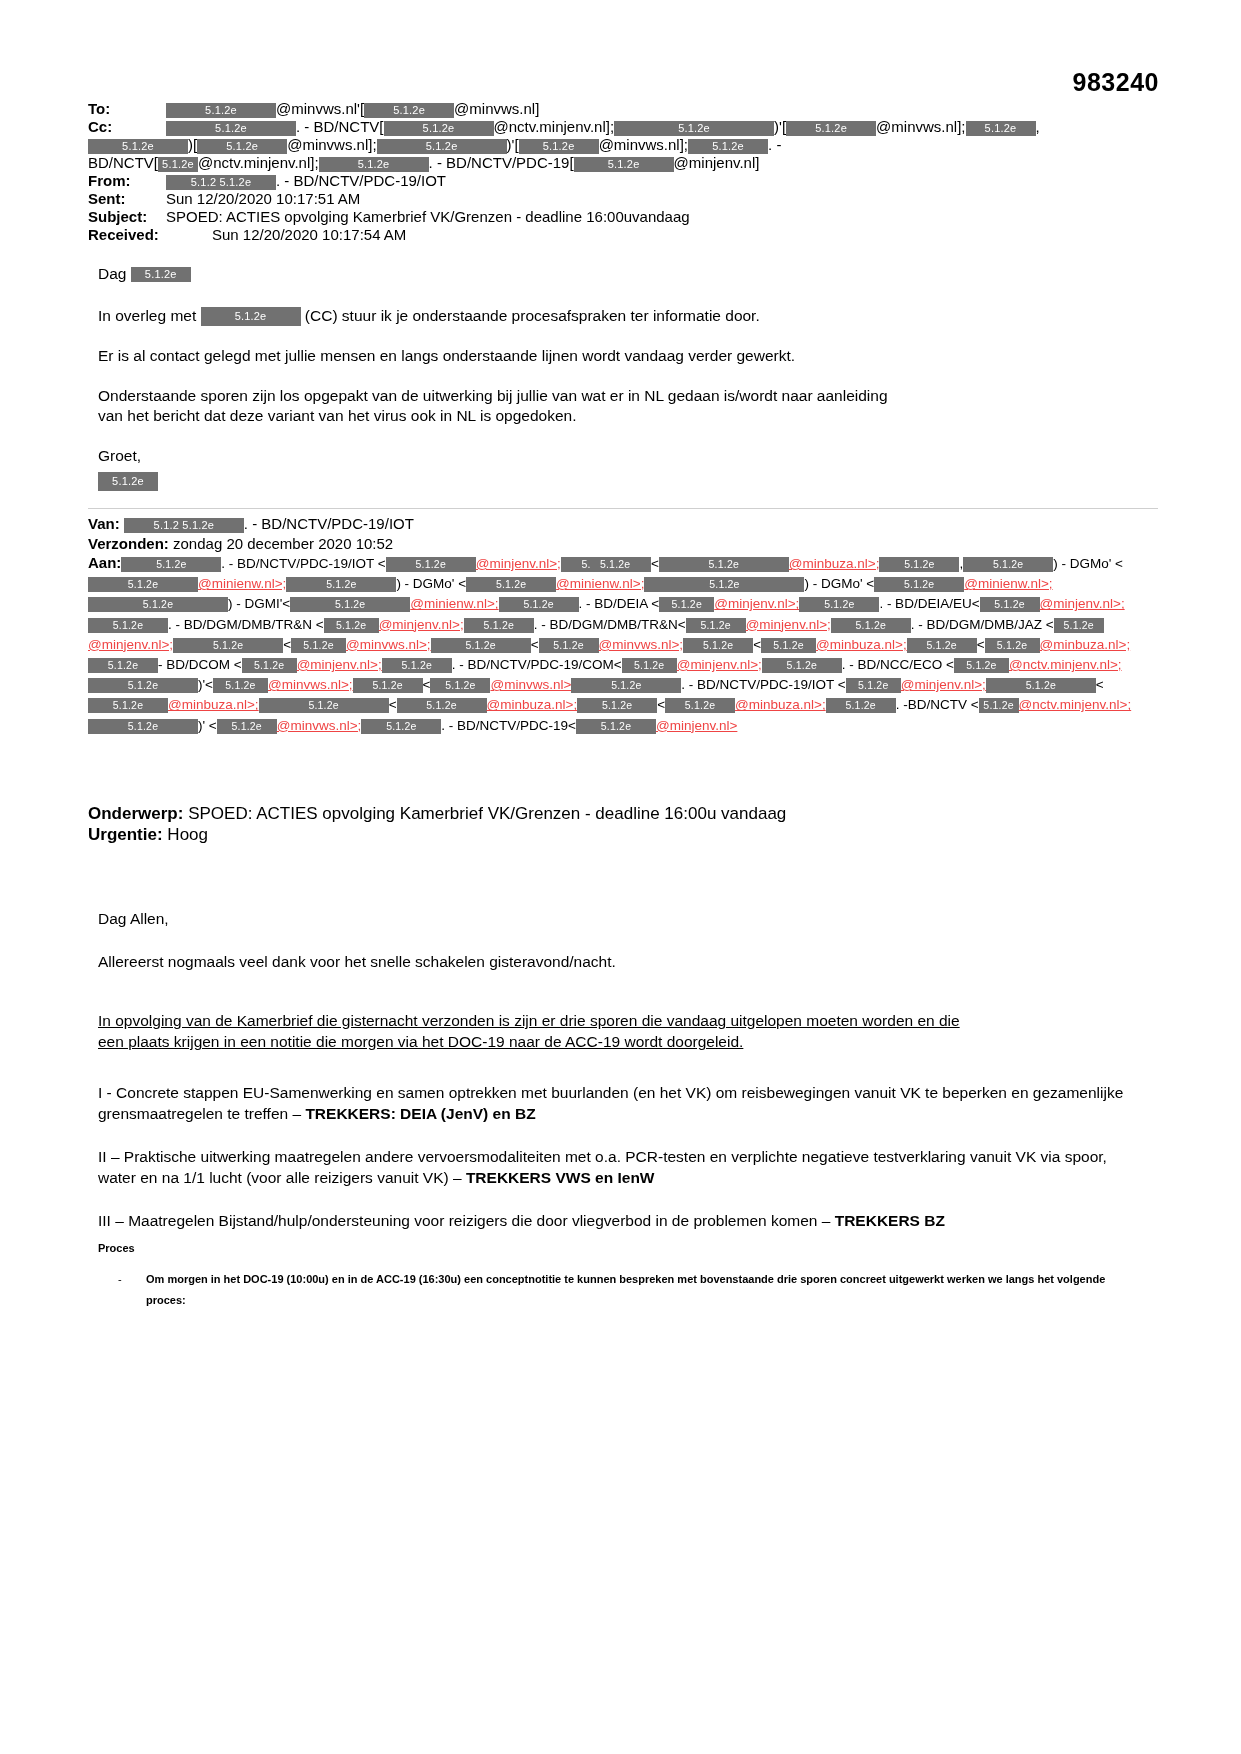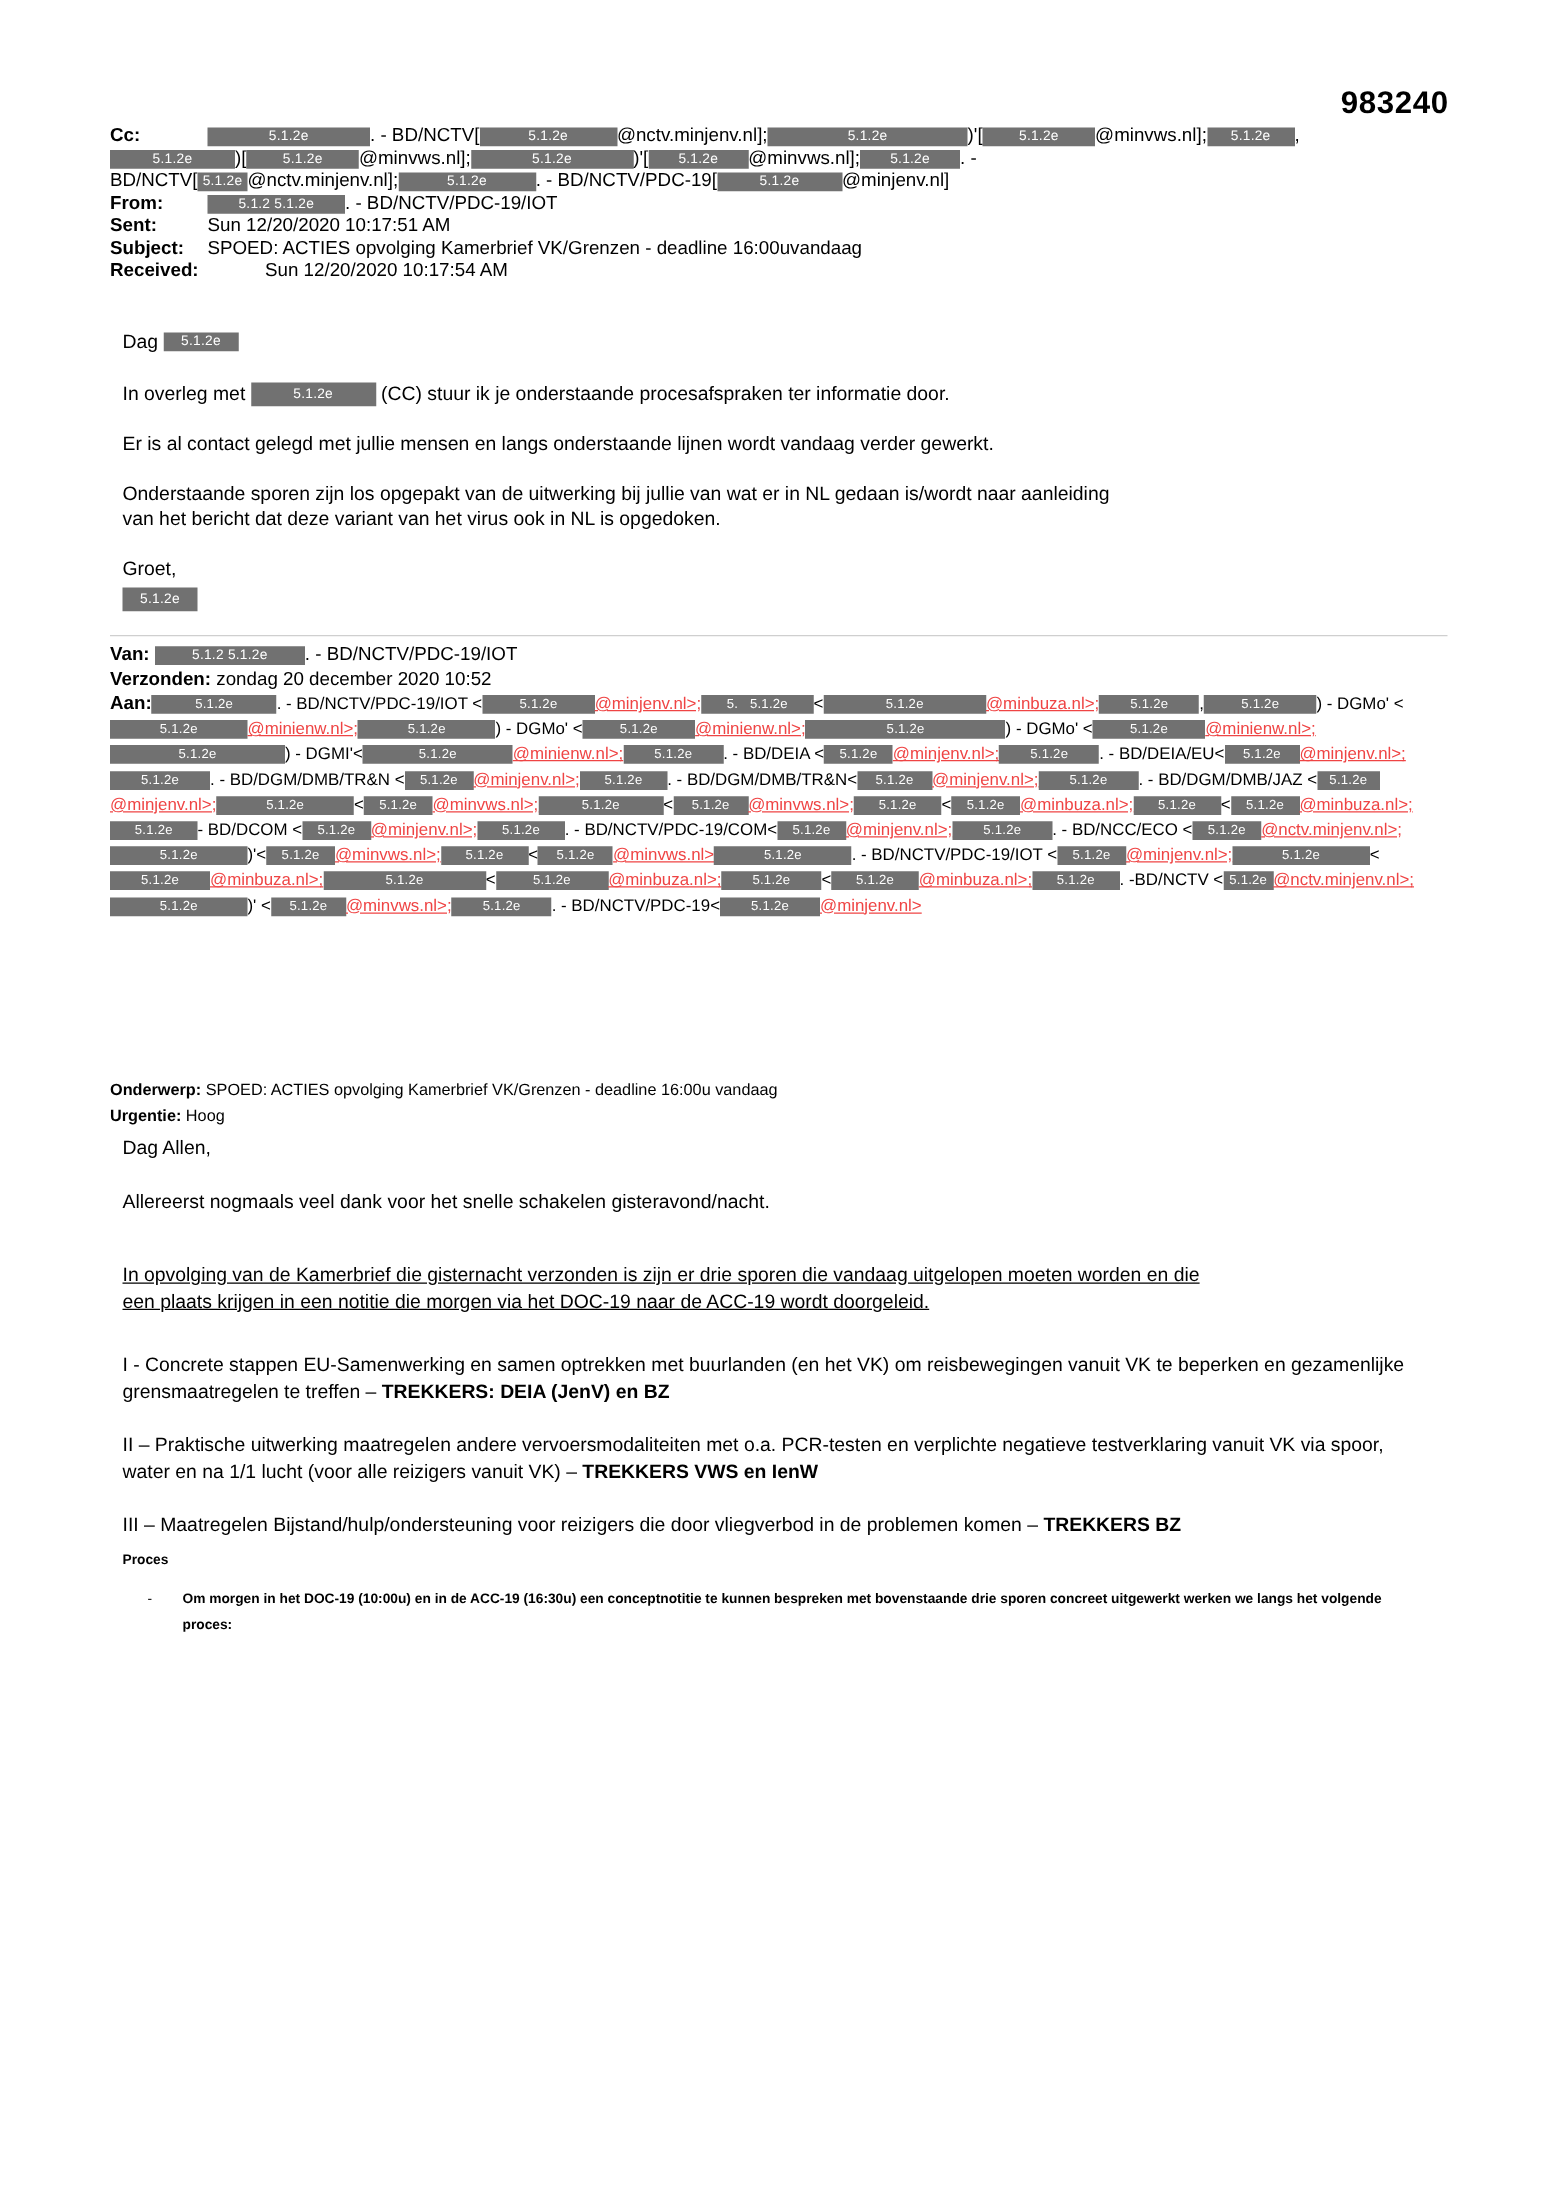--- a/index.html
+++ b/index.html
@@ -135,22 +135,22 @@
     text-decoration: underline;
     font-size: 13.5px;
   }
   .aan-block .plain { font-size: 13.5px; }
   .aan-block .rd { font-size: 10.5px; line-height: 13px; }
 
   
   .subj {
     position: absolute;
     left: 88px;
-    top: 845px;
-    font-size: 13px;
+    top: 787px;
+    font-size: 17px;
     line-height: 21px;
   }
   .subj .lbl { font-weight: bold; }
 
   
   .body2 {
     position: absolute;
     left: 98px;
     top: 892px;
     width: 1030px;
@@ -181,20 +181,23 @@
 </style>
 </head>
 <body>
 
 <div class="page">
 
   <div class="doc-number">983240</div>
 
   <div class="hdr">
 
+    <div class="row">
+      <span class="lbl">To:</span><span class="rd w110">5.1.2e</span><span class="val">@minvws.nl'[</span><span class="rd w90">5.1.2e</span><span class="val">@minvws.nl]</span>
+    </div>
 
     <div class="row">
       <span class="lbl">Cc:</span><span class="rd w130">5.1.2e</span><span class="val">. - BD/NCTV[</span><span class="rd w110">5.1.2e</span><span class="val">@nctv.minjenv.nl];</span><span class="rd w160">5.1.2e</span><span class="val">)'[</span><span class="rd w90">5.1.2e</span><span class="val">@minvws.nl];</span><span class="rd w70">5.1.2e</span><span class="val">,</span>
     </div>
 
     <div class="row">
       <span class="rd w100">5.1.2e</span><span class="val">)[</span><span class="rd w90">5.1.2e</span><span class="val">@minvws.nl];</span><span class="rd w130">5.1.2e</span><span class="val">)'[</span><span class="rd w80">5.1.2e</span><span class="val">@minvws.nl];</span><span class="rd w80">5.1.2e</span><span class="val">. -</span>
     </div>
 
     <div class="row">

